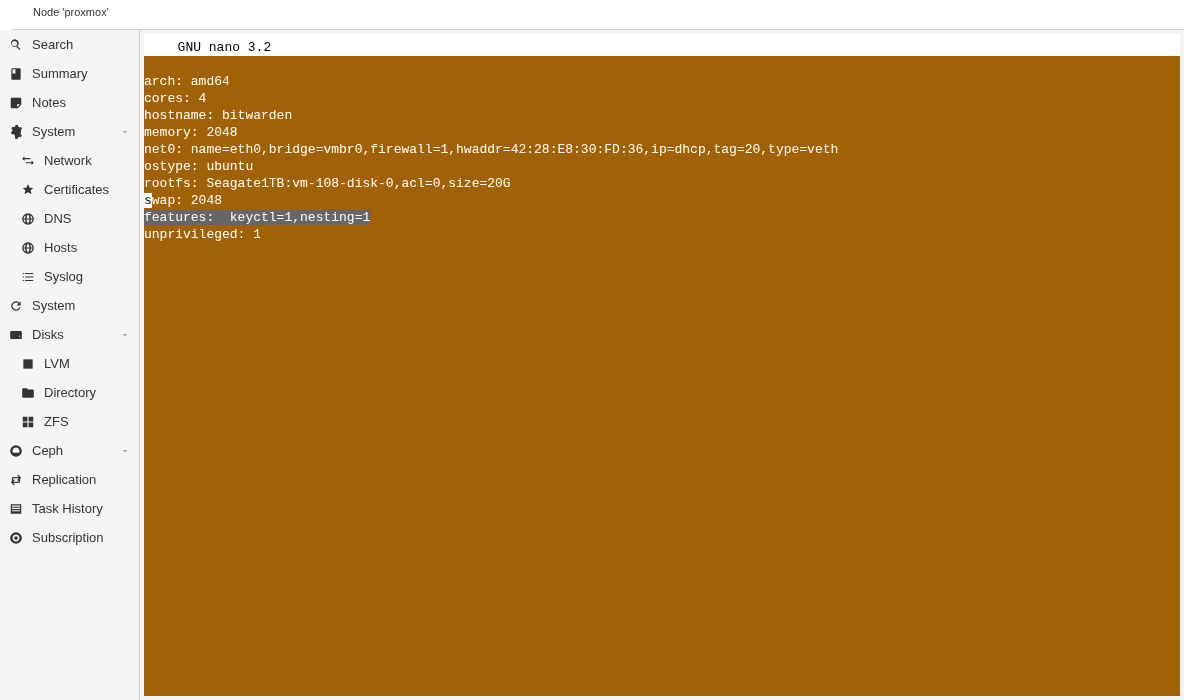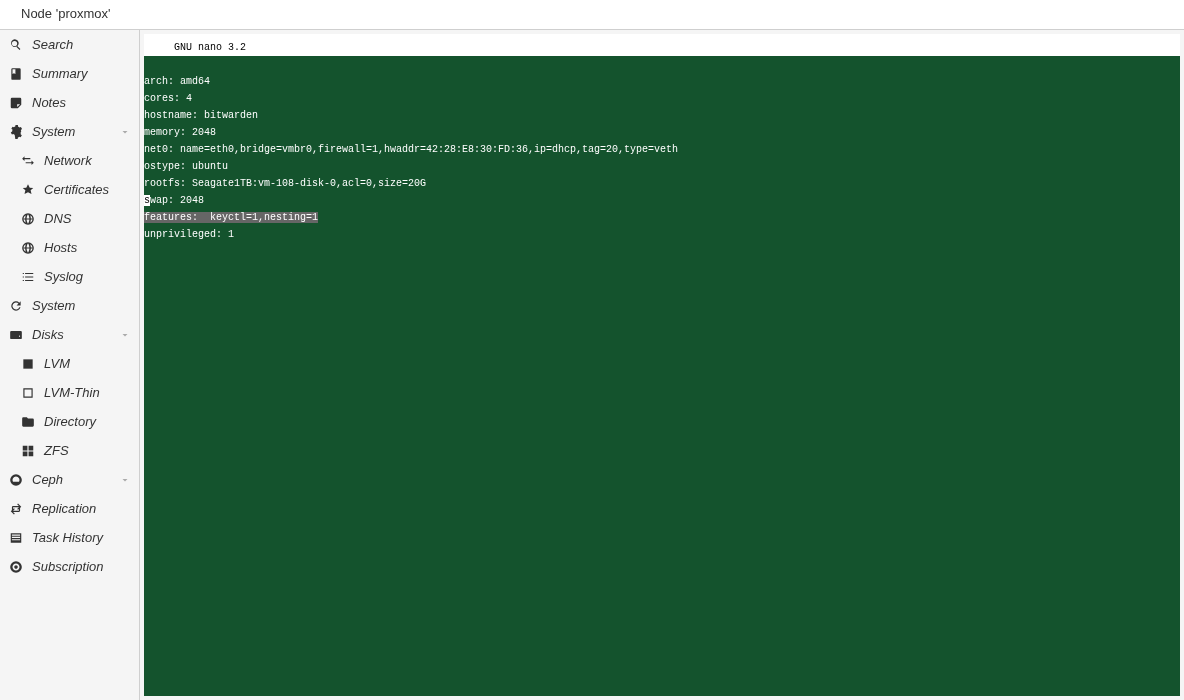--- a/index.html
+++ b/index.html
@@ -14,33 +14,33 @@
       color: #333;
       width: 1184px;
       height: 700px;
       overflow: hidden;
     }
     .header {
       height: 30px;
       padding: 6px 21px;
       border-bottom: 1px solid #cfcfcf;
       background: #fff;
-      font-size: 13px;
+      font-size: 11px;
       color: #333;
+      margin-left: 12px;
     }
     .layout {
       display: flex;
       height: calc(700px - 30px);
     }
     .sidebar {
       width: 140px;
       background: #f5f5f5;
       border-right: 1px solid #cfcfcf;
       overflow-y: auto;
-      font-style: italic;
     }
     .nav-item {
       display: flex;
       align-items: center;
       height: 29px;
       padding: 0 8px;
       cursor: pointer;
       color: #333;
       font-size: 13px;
       position: relative;
@@ -80,24 +80,24 @@
       display: flex;
     }
     .terminal-frame {
       flex: 1;
       background: #fff;
       display: flex;
       flex-direction: column;
     }
     .terminal {
       flex: 1;
-      background: #14532d;
+      background: #a16207;
       color: #fff;
       font-family: "Courier New", Courier, monospace;
-      font-size: 10px;
+      font-size: 13px;
       line-height: 17px;
       white-space: pre;
       overflow: hidden;
       padding: 0;
       margin: 5px 0 0 0;
     }
     .term-title {
       background: #fff;
       color: #000;
       display: block;
@@ -222,28 +222,20 @@
           <path d="M7 10l5 5 5-5z"></path>
         </svg>
       </div>
       <div class="nav-item sub">
         <span class="nav-icon">
           <svg viewBox="0 0 24 24">
             <path d="M4 4h16v16H4z"></path>
           </svg>
         </span>
         <span class="nav-label">LVM</span>
-      </div>
-      <div class="nav-item sub">
-        <span class="nav-icon">
-          <svg viewBox="0 0 24 24">
-            <path d="M4 4h16v16H4V4zm2 2v12h12V6H6z"></path>
-          </svg>
-        </span>
-        <span class="nav-label">LVM-Thin</span>
       </div>
       <div class="nav-item sub">
         <span class="nav-icon">
           <svg viewBox="0 0 24 24">
             <path d="M10 4H4a2 2 0 0 0-2 2v12a2 2 0 0 0 2 2h16a2 2 0 0 0 2-2V8a2 2 0 0 0-2-2h-8l-2-2z"></path>
           </svg>
         </span>
         <span class="nav-label">Directory</span>
       </div>
       <div class="nav-item sub">

